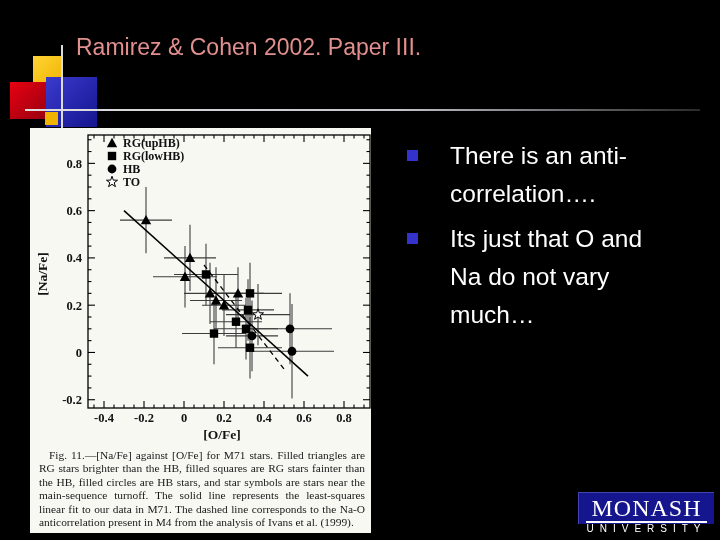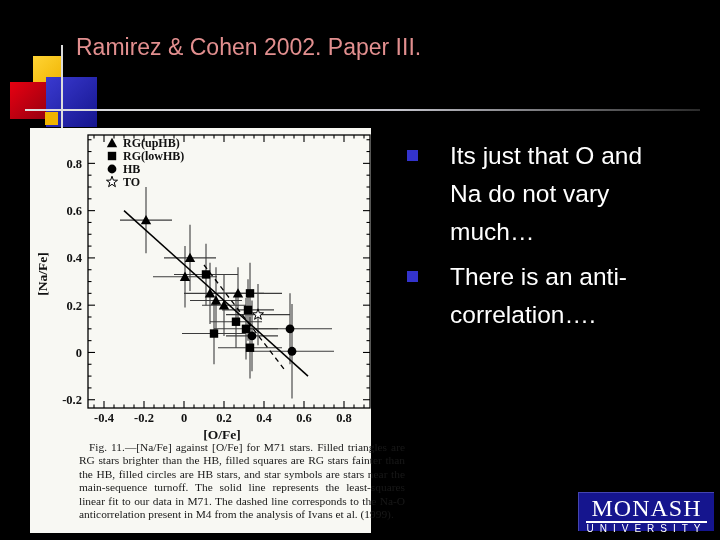--- a/index.html
+++ b/index.html
@@ -18,32 +18,32 @@
 
   
   #title-block{position:absolute;left:76px;top:28px;width:614px;font-size:23px;line-height:39px;}
   #title-line1{text-align:left;}
   #title-line2{text-align:right;}
 
   
   #figure-panel{position:absolute;left:30px;top:128px;width:341px;height:405px;
       background:#f8f8f3;}
   #chart-svg{position:absolute;left:0;top:0;}
-  #figure-caption{position:absolute;left:9px;top:313px;width:326px;
+  #figure-caption{position:absolute;left:9px;top:321px;width:326px;
       font-family:"Liberation Serif",serif;font-size:11.4px;line-height:13.4px;
-      color:#181818;text-align:justify;text-indent:10px;margin-left:40px;}
+      color:#181818;text-align:justify;text-indent:10px;}
 
   
   #bullet-list{position:absolute;left:402px;top:137px;width:300px;}
   .bullet-item{display:flex;align-items:flex-start;margin-bottom:7px;}
   .bullet-square{flex:0 0 auto;width:11px;height:11px;margin:13px 32px 0 5px;}
   .bullet-text{font-size:24.5px;line-height:38px;white-space:pre-line;color:#fff;}
 
   
-  #monash-logo{position:absolute;left:578px;top:492px;width:136px;height:39px;
+  #monash-logo{position:absolute;left:578px;top:492px;width:136px;height:32px;
       text-align:center;color:#fff;box-sizing:border-box;padding-top:2px;
       border-top:1px solid #4444b0;border-left:1px solid #4444b0;}
   #monash-name{font-family:"Liberation Serif",serif;font-size:24px;line-height:26px;
       letter-spacing:1px;}
   #monash-rule{height:2px;background:#fff;margin:0 7px;}
   #monash-sub{font-size:10px;letter-spacing:6px;line-height:11px;}
 </style>
 </head>
 <body style="background: rgb(0, 0, 0);">
 
@@ -242,28 +242,28 @@
       <text x="93" y="45" font-size="12" font-family="Liberation Serif, serif" font-weight="bold" fill="#111">HB</text>
       <path d="M82.00,48.20L83.35,52.14L87.52,52.21L84.19,54.71L85.41,58.69L82.00,56.30L78.59,58.69L79.81,54.71L76.48,52.21L80.65,52.14Z" fill="#fff" stroke="#000" stroke-width="1"></path>
       <text x="93" y="58" font-size="12" font-family="Liberation Serif, serif" font-weight="bold" fill="#111">TO</text>
     </svg>
   <div id="figure-caption">Fig. 11.—[Na/Fe] against [O/Fe] for M71 stars. Filled triangles are RG stars brighter than the HB, filled squares are RG stars fainter than the HB, filled circles are HB stars, and star symbols are stars near the main-sequence turnoff. The solid line represents the least-squares linear fit to our data in M71. The dashed line corresponds to the Na-O anticorrelation present in M4 from the analysis of Ivans et al. (1999).</div>
 </div>
 
 <div id="bullet-list">
     <div class="bullet-item">
       <span class="bullet-square" style="background: rgb(51, 51, 204);"></span>
+      <div class="bullet-text">There is an anti-
+correlation….</div>
+    </div>
+    <div class="bullet-item">
+      <span class="bullet-square" style="background: rgb(51, 51, 204);"></span>
       <div class="bullet-text">Its just that O and
 Na do not vary
 much…</div>
-    </div>
-    <div class="bullet-item">
-      <span class="bullet-square" style="background: rgb(51, 51, 204);"></span>
-      <div class="bullet-text">There is an anti-
-correlation….</div>
     </div>
   </div>
 
 <div id="monash-logo" style="background: rgb(21, 21, 142);">
   <div id="monash-name">MONASH</div>
   <div id="monash-rule"></div>
   <div id="monash-sub">UNIVERSITY</div>
 </div>
 
 </body></html>

